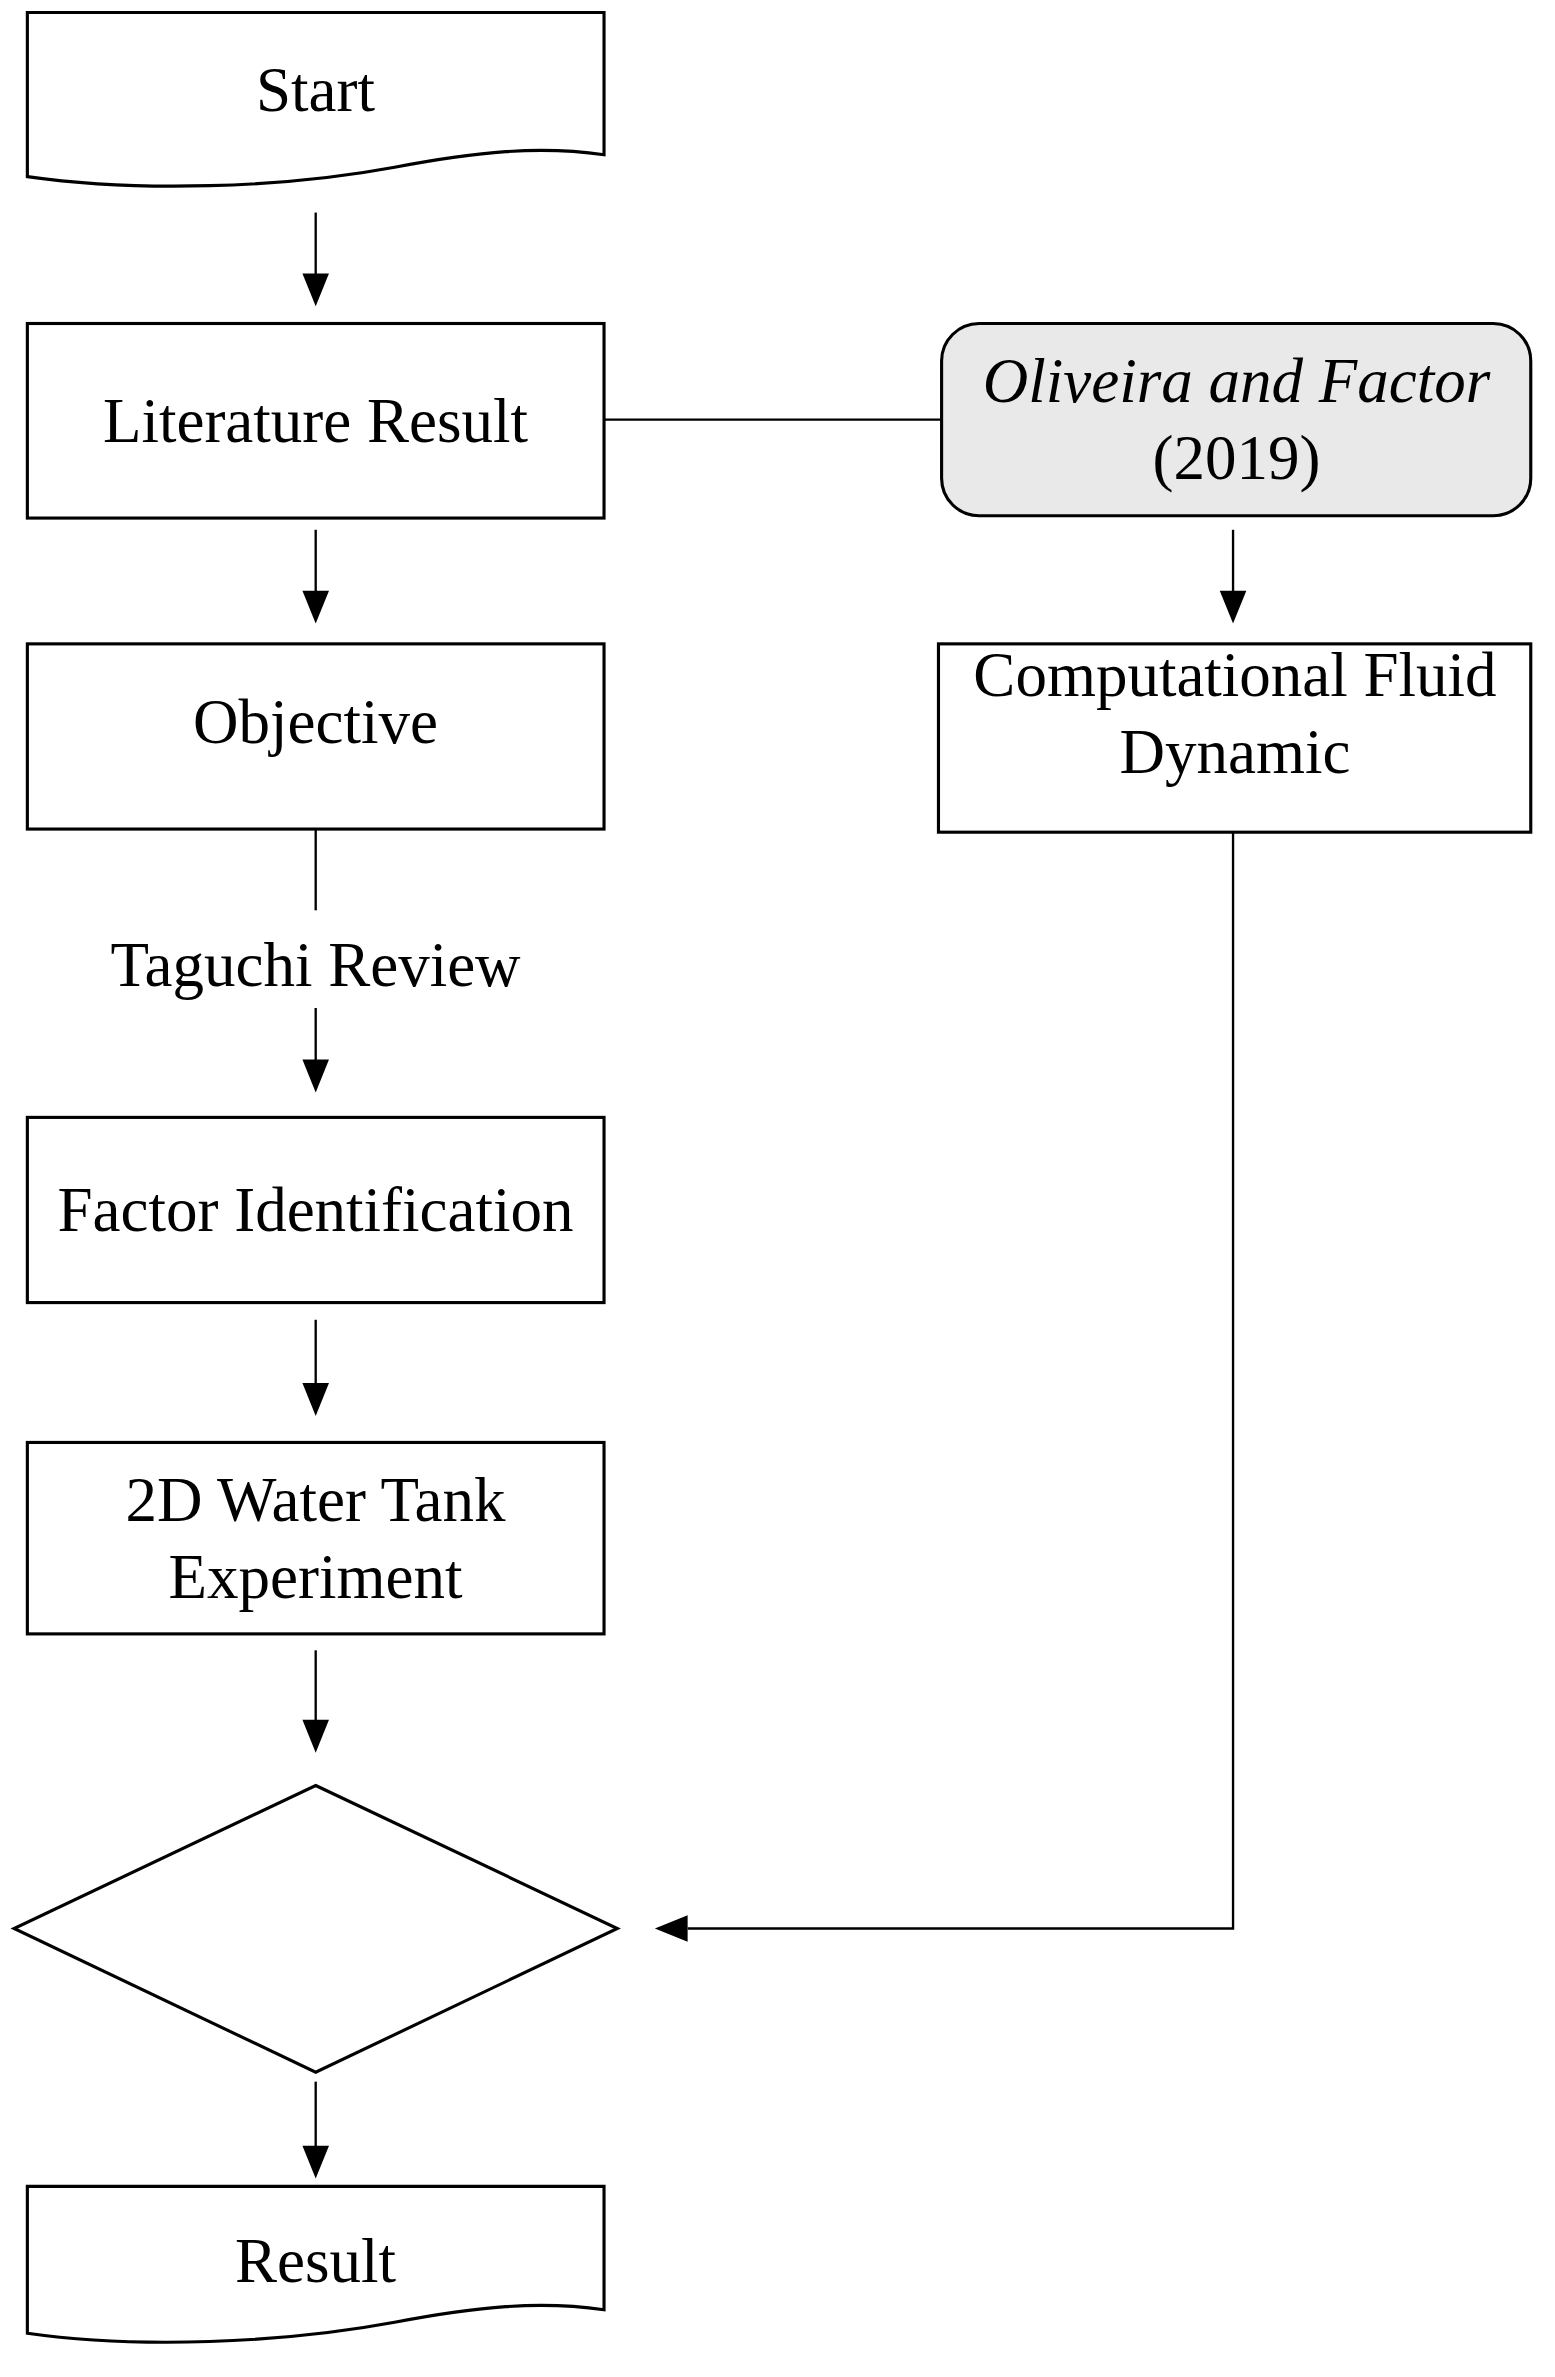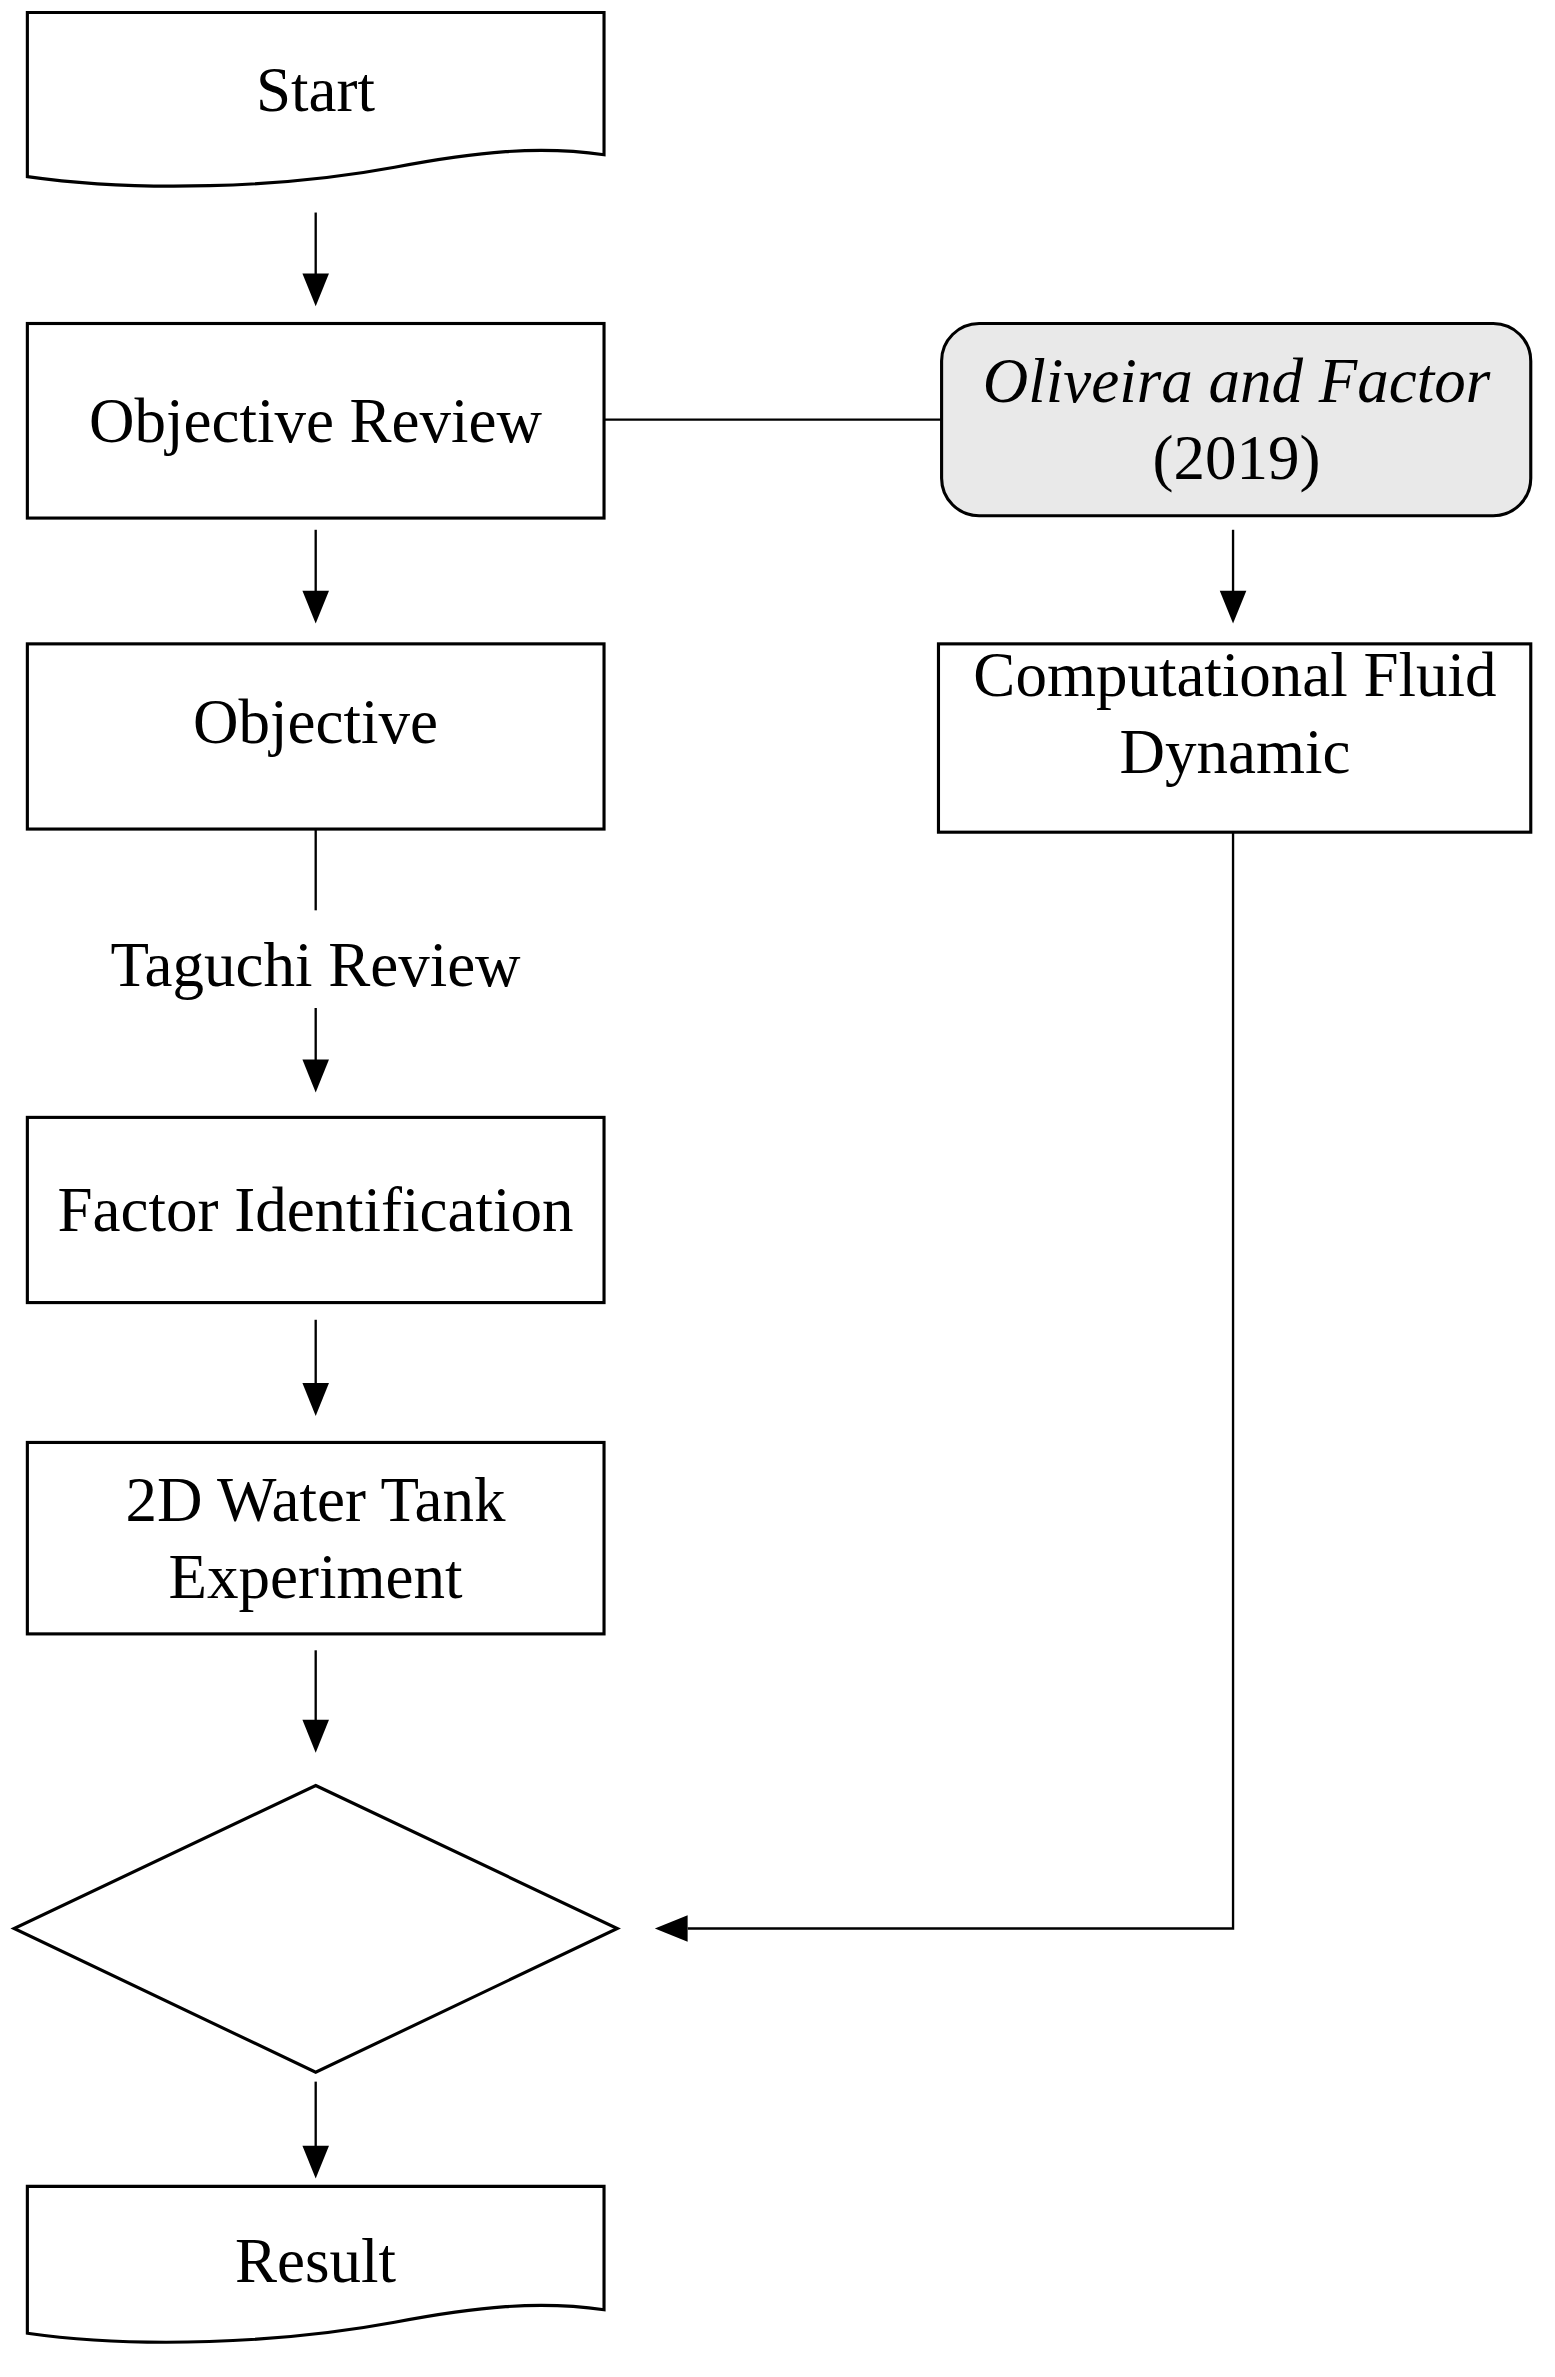--- a/index.html
+++ b/index.html
@@ -98,21 +98,21 @@
     <polygon points="404,2788 387,2746 421,2746" fill="#000000"></polygon>
 
     <path d="M 35 2798 H 773 V 2956 C 690 2944 610 2952 505 2972 C 360 2999 175 3006 35 2986 Z" fill="#ffffff" stroke="#000000" stroke-width="4"></path>
   </svg>
 
   <div class="node-label" style="left:27px; top:12.5px; width:577px; height:156px;">
     <div class="inner">Start</div>
   </div>
 
   <div class="node-label" style="left:27px; top:324px; width:577px; height:195px;">
-    <div class="inner">Objective Review</div>
+    <div class="inner">Literature Result</div>
   </div>
 
   <div class="node-label" style="left:942px; top:324px; width:589px; height:192px;">
     <div class="inner">
       <span class="ref-line1">Oliveira and Factor</span>
       <span class="ref-line2">(2019)</span>
     </div>
   </div>
 
   <div class="node-label" style="left:939px; top:644px; width:592px; height:140px;justify-content:center;">

